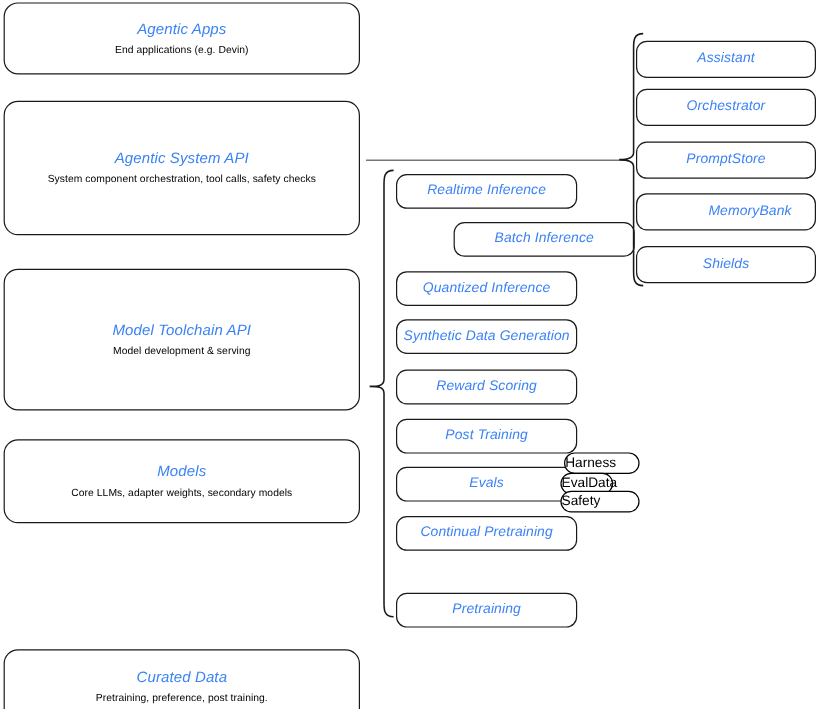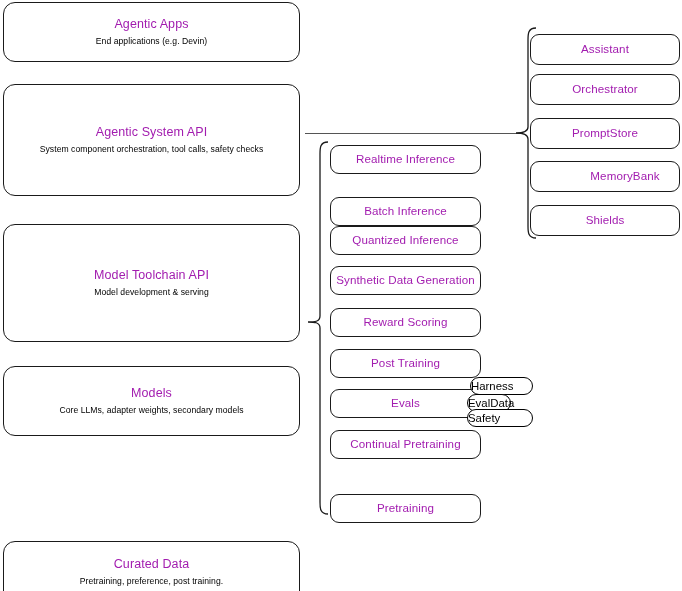--- a/index.html
+++ b/index.html
@@ -28,22 +28,23 @@
     background: #ffffff;
     display: flex;
     flex-direction: column;
     align-items: center;
     justify-content: center;
     text-align: center;
     line-height: 1.25;
   }
   .box .title {
     font-size: 12.5px;
-    color: #a21caf;
+    color: #3b82f6;
     letter-spacing: .1px;
+    font-style: italic;
   }
   .box .subtitle {
     font-size: 8.6px;
     color: #000000;
     margin-top: 4px;
     letter-spacing: .05px;
   }
 
   
   .layer {
@@ -135,21 +136,21 @@
 
   <div class="connector" style="left:305px; top:133px; width:218px;"></div>
 
   <svg class="brace" style="left:306px; top:140px; width:26px; height:376px;" viewBox="0 0 26 376">
     <path d="M22,2 C14,2 14,8 14,14 L14,176 C14,182 8,182 2,182 C8,182 14,182 14,188 L14,362 C14,368 14,374 22,374"></path>
   </svg>
 
   <div class="box leaf col-mid" style="top:145px;">
     <div class="title">Realtime Inference</div>
   </div>
-  <div class="box leaf col-mid" style="top:197px;">
+  <div class="box leaf col-mid" style="top:185px;margin-left:48px;">
     <div class="title">Batch Inference</div>
   </div>
   <div class="box leaf col-mid" style="top:226px;">
     <div class="title">Quantized Inference</div>
   </div>
   <div class="box leaf col-mid" style="top:266px;">
     <div class="title">Synthetic Data Generation</div>
   </div>
   <div class="box leaf col-mid" style="top:308px;">
     <div class="title">Reward Scoring</div>

